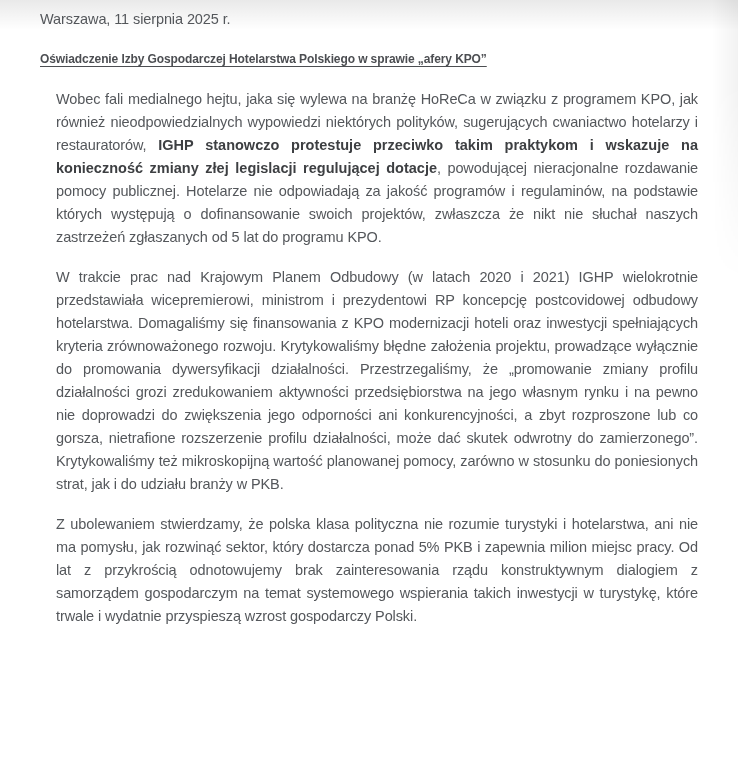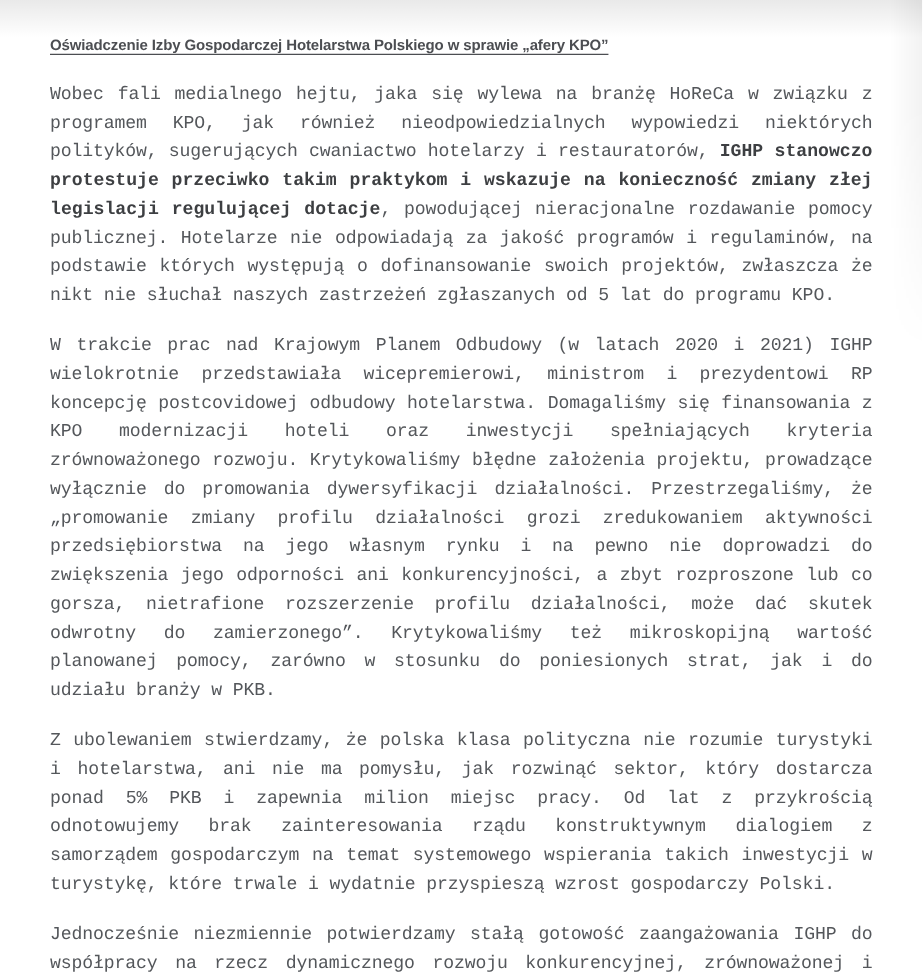--- a/index.html
+++ b/index.html
@@ -51,48 +51,47 @@
     font-size: 12px;
     font-weight: 600;
     line-height: 23px;
     letter-spacing: -0.1px;
     color: #4c4e52;
     text-decoration: underline;
     text-underline-offset: 3px;
     text-decoration-thickness: 1px;
   }
   .para {
-    margin: 17px 0 0 0;
+    margin: 17px 0 0 16px;
     font-size: 14.5px;
     line-height: 23px;
     letter-spacing: -0.1px;
     text-align: justify;
-    font-family: Liberation Mono, monospace;
   }
   .em {
     font-weight: 700;
     letter-spacing: 0;
     color: #3d3f42;
   }
 </style>
 </head>
 <body>
 
 <div class="page">
   <div class="fade-top"></div>
   <div class="fade-right"></div>
 
   <div class="content">
 
+    <p class="dateline">Warszawa, 11 sierpnia 2025 r.</p>
 
     <h1 class="title">Oświadczenie Izby Gospodarczej Hotelarstwa Polskiego w sprawie „afery KPO”</h1>
 
     <p class="para"><span>Wobec fali medialnego hejtu, jaka się wylewa na branżę HoReCa w związku z programem KPO, jak również nieodpowiedzialnych wypowiedzi niektórych polityków, sugerujących cwaniactwo hotelarzy i restauratorów, </span><strong class="em">IGHP stanowczo protestuje przeciwko takim praktykom i wskazuje na konieczność zmiany złej legislacji regulującej dotacje</strong><span>, powodującej nieracjonalne rozdawanie pomocy publicznej. Hotelarze nie odpowiadają za jakość programów i regulaminów, na podstawie których występują o dofinansowanie swoich projektów, zwłaszcza że nikt nie słuchał naszych zastrzeżeń zgłaszanych od 5 lat do programu KPO.</span></p>
 
     <p class="para">W trakcie prac nad Krajowym Planem Odbudowy (w latach 2020 i 2021) IGHP wielokrotnie przedstawiała wicepremierowi, ministrom i prezydentowi RP koncepcję postcovidowej odbudowy hotelarstwa. Domagaliśmy się finansowania z KPO modernizacji hoteli oraz inwestycji spełniających kryteria zrównoważonego rozwoju. Krytykowaliśmy błędne założenia projektu, prowadzące wyłącznie do promowania dywersyfikacji działalności. Przestrzegaliśmy, że „promowanie zmiany profilu działalności grozi zredukowaniem aktywności przedsiębiorstwa na jego własnym rynku i na pewno nie doprowadzi do zwiększenia jego odporności ani konkurencyjności, a zbyt rozproszone lub co gorsza, nietrafione rozszerzenie profilu działalności, może dać skutek odwrotny do zamierzonego”. Krytykowaliśmy też mikroskopijną wartość planowanej pomocy, zarówno w stosunku do poniesionych strat, jak i do udziału branży w PKB.</p>
 
 
     <p class="para">Z ubolewaniem stwierdzamy, że polska klasa polityczna nie rozumie turystyki i hotelarstwa, ani nie ma pomysłu, jak rozwinąć sektor, który dostarcza ponad 5% PKB i zapewnia milion miejsc pracy. Od lat z przykrością odnotowujemy brak zainteresowania rządu konstruktywnym dialogiem z samorządem gospodarczym na temat systemowego wspierania takich inwestycji w turystykę, które trwale i wydatnie przyspieszą wzrost gospodarczy Polski.</p>
 
-    <p class="para">Jednocześnie niezmiennie potwierdzamy stałą gotowość zaangażowania IGHP do współpracy na rzecz dynamicznego rozwoju konkurencyjnej, zrównoważonej i bezpiecznej turystyki.</p>
 
   </div>
 </div>
 
 </body></html>

